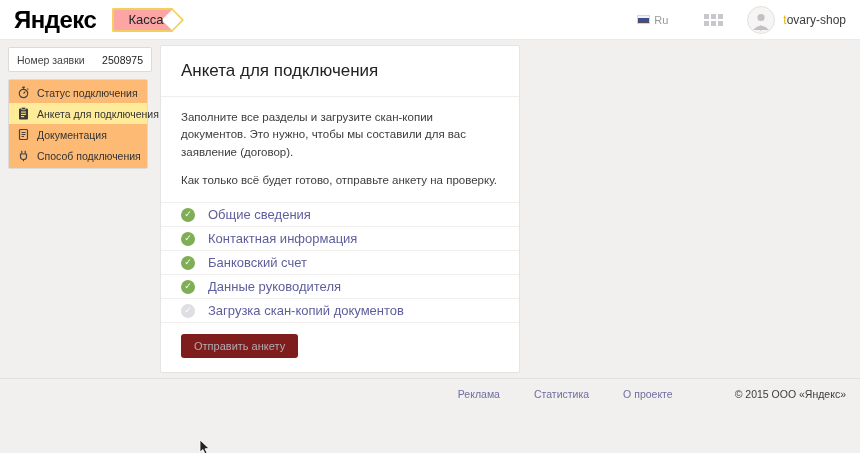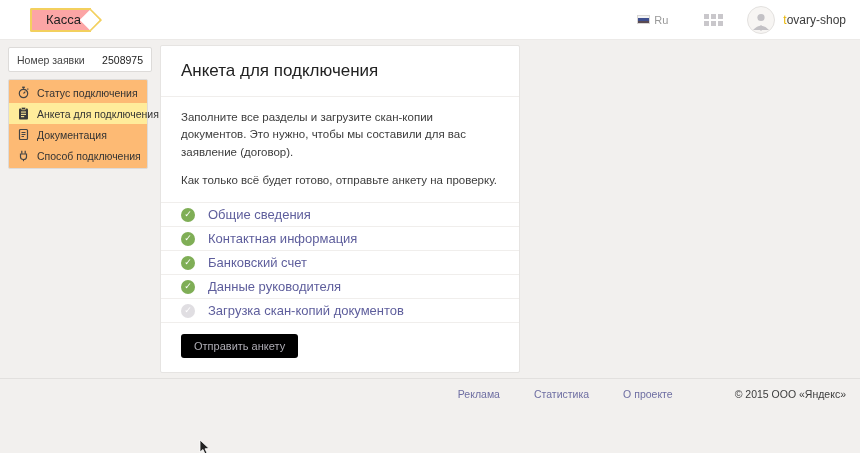--- a/index.html
+++ b/index.html
@@ -82,39 +82,40 @@
   .check {
     width:14px; height:14px; border-radius:50%; flex:0 0 14px;
     display:flex; align-items:center; justify-content:center;
     color:#fff; font-size:9px; font-weight:700; line-height:1;
   }
   .check.done { background:#7fae56; }
   .check.pending { background:#e0dee2; }
   .section-label { font-size:13px; color:#5e5e9c; }
   .button-row { padding:11px 20px 14px; border-top:1px solid #f0eeec; }
   .submit-btn {
-    background:#000000; color:#aeacb4; border:none; border-radius:3px;
+    background:#7f1d1d; color:#aeacb4; border:none; border-radius:3px;
     font-size:11px; padding:6px 13px; font-family:inherit; cursor:default;
   }
   
   .footer {
     position:absolute; left:0; top:378px; width:860px;
     border-top:1px solid #e2e0de;
     display:flex; justify-content:flex-end; align-items:center;
     gap:14px; padding:9px 14px 0 0; font-size:10.5px;
   }
   .footer a { color:#6e6ea2; text-decoration:none; cursor:pointer;padding-left:20px; }
   .footer .copyright { color:#3c3c3c;padding-left:48px; }
   
   .cursor { position:absolute; left:199px; top:440px; }
 </style>
 </head>
 <body>
 
 <div class="header">
+  <div class="logo">Яндекс</div>
   <div class="badge">
     <span>Касса</span>
   </div>
   <div class="header-right">
     <div class="lang">
       <span class="flag">
           <i class="s1" style="display:block"></i>
           <i class="s2" style="display:block"></i>
           <i class="s3" style="display:block"></i>
         </span>

